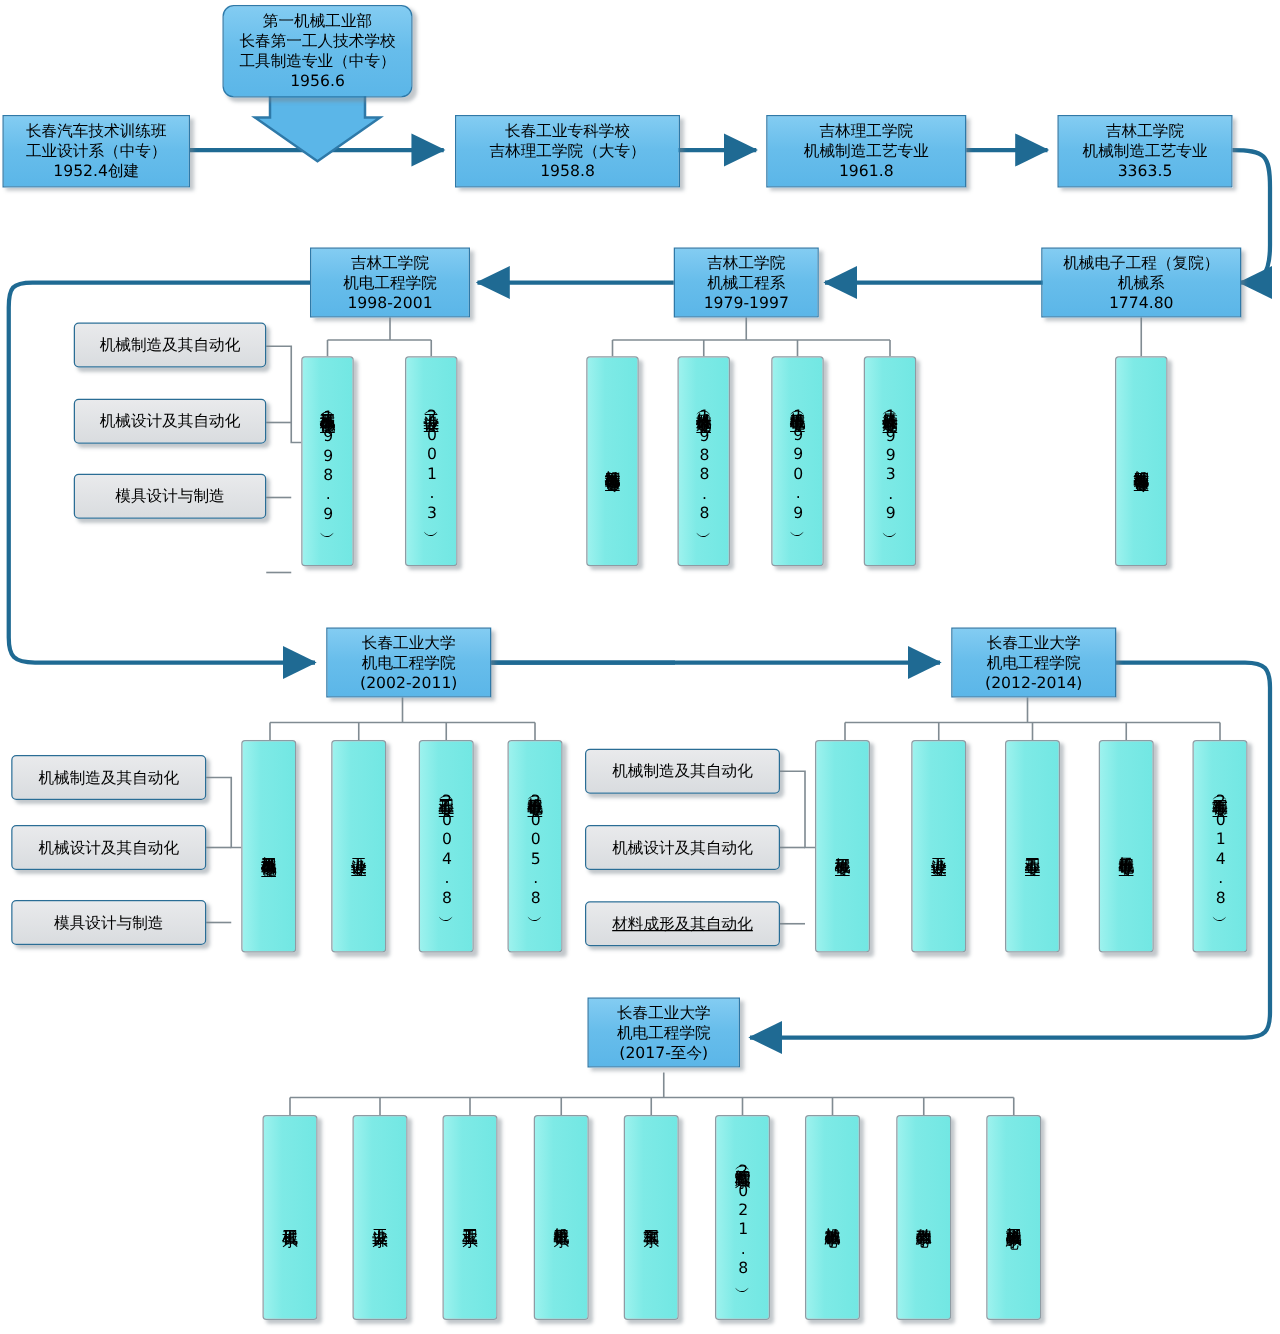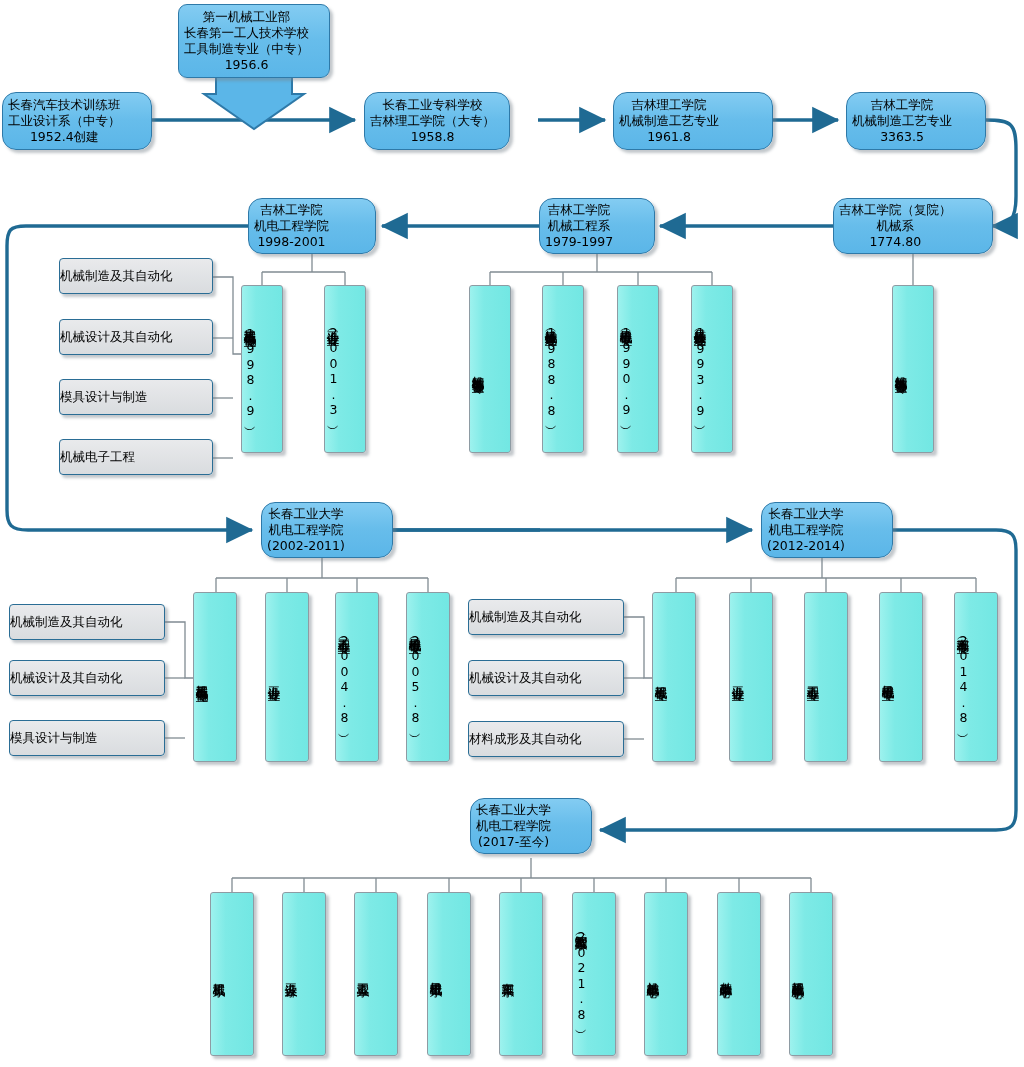--- a/index.html
+++ b/index.html
@@ -6,34 +6,34 @@
   body{
     font-family:"DejaVu Sans","Liberation Sans",sans-serif;
     width:1024px;height:1067px;position:relative;overflow:hidden;
   }
   #stage{position:absolute;left:0;top:0;width:1024px;height:1067px;}
   svg#wires{position:absolute;left:0;top:0;width:1024px;height:1067px;}
 
   
   .node{
     position:absolute;box-sizing:border-box;
-    display:flex;align-items:center;
+    display:flex;align-items:center;justify-content:center;
     text-align:center;
     border:1.6px solid #1f6391;
     border-radius:3px;
     box-shadow:3px 3px 3px rgba(120,130,140,.45);
     line-height:1.28;
     color:#000;
     z-index:5;
   }
   
   .blue{
     background:linear-gradient(180deg,#83ccf2 0%,#67bdeb 48%,#5bb6e8 100%);
     border-color:#2e79a8;
-    border-radius:14px;
+    border-radius:0;
     font-size:12.5px;
   }
   .blue.rnd{border-radius:9px;}
   
   .cyan{
     background:linear-gradient(90deg,#9df2ee 0%,#7eeae6 35%,#72e7e3 100%);
     border:1.4px solid #8e9ba3;
     border-radius:3px;
     font-size:12.5px;
   }
@@ -166,21 +166,21 @@
   </svg>
 
   <div class="node blue" style="left:2px;top:92px;width:150px;height:58px;">
     <div class="pad">
       <span class="ln">长春汽车技术训练班</span>
       <span class="ln">工业设计系（中专）</span>
       <span class="ln">1952.4创建</span>
     </div>
   </div>
 
-  <div class="node blue" style="left:364px;top:92px;width:146px;height:58px;">
+  <div class="node blue" style="left:364px;top:92px;width:180px;height:58px;">
     <div class="pad">
       <span class="ln">长春工业专科学校</span>
       <span class="ln">吉林理工学院（大专）</span>
       <span class="ln">1958.8</span>
     </div>
   </div>
 
   <div class="node blue" style="left:613px;top:92px;width:160px;height:58px;">
     <div class="pad">
       <span class="ln">吉林理工学院</span>
@@ -208,37 +208,34 @@
   <div class="node blue" style="left:539px;top:198px;width:116px;height:56px;">
     <div class="pad">
       <span class="ln">吉林工学院</span>
       <span class="ln">机械工程系</span>
       <span class="ln">1979-1997</span>
     </div>
   </div>
 
   <div class="node blue" style="left:833px;top:198px;width:160px;height:56px;">
     <div class="pad">
-      <span class="ln">吉林工学院（复院）</span>
+      <span class="ln">机械电子工程（复院）</span>
       <span class="ln">机械系</span>
       <span class="ln">1774.80</span>
     </div>
   </div>
 
   <div class="node gray" style="left:59px;top:258px;width:154px;height:36px;">
     <span>机械制造及其自动化</span>
   </div>
   <div class="node gray" style="left:59px;top:319px;width:154px;height:36px;">
     <span>机械设计及其自动化</span>
   </div>
   <div class="node gray" style="left:59px;top:379px;width:154px;height:36px;">
     <span>模具设计与制造</span>
-  </div>
-  <div class="node gray" style="left:59px;top:439px;width:154px;height:36px;">
-    <span>机械电子工程</span>
   </div>
 
   <div class="node cyan" style="left:241px;top:285px;width:42px;height:168px;">
     <span class="vtext">机械工程及自动化专业（1998.9）</span>
   </div>
   <div class="node cyan" style="left:324px;top:285px;width:42px;height:168px;">
     <span class="vtext">工业设计专业（2001.3）</span>
   </div>
 
   <div class="node cyan" style="left:469px;top:285px;width:42px;height:168px;">
@@ -296,21 +293,21 @@
   <div class="node cyan" style="left:406px;top:592px;width:44px;height:170px;">
     <span class="vtext">机械电子工程专业（2005.8）</span>
   </div>
 
   <div class="node gray" style="left:468px;top:599px;width:156px;height:36px;">
     <span>机械制造及其自动化</span>
   </div>
   <div class="node gray" style="left:468px;top:660px;width:156px;height:36px;">
     <span>机械设计及其自动化</span>
   </div>
-  <div class="node gray" style="left:468px;top:721px;width:156px;height:36px;">
+  <div class="node gray" style="left:468px;top:721px;width:156px;height:36px;text-decoration:underline;">
     <span>材料成形及其自动化</span>
   </div>
 
   <div class="node cyan" style="left:652px;top:592px;width:44px;height:170px;">
     <span class="vtext">机械工程专业</span>
   </div>
   <div class="node cyan" style="left:729px;top:592px;width:44px;height:170px;">
     <span class="vtext">工业设计专业</span>
   </div>
   <div class="node cyan" style="left:804px;top:592px;width:44px;height:170px;">

